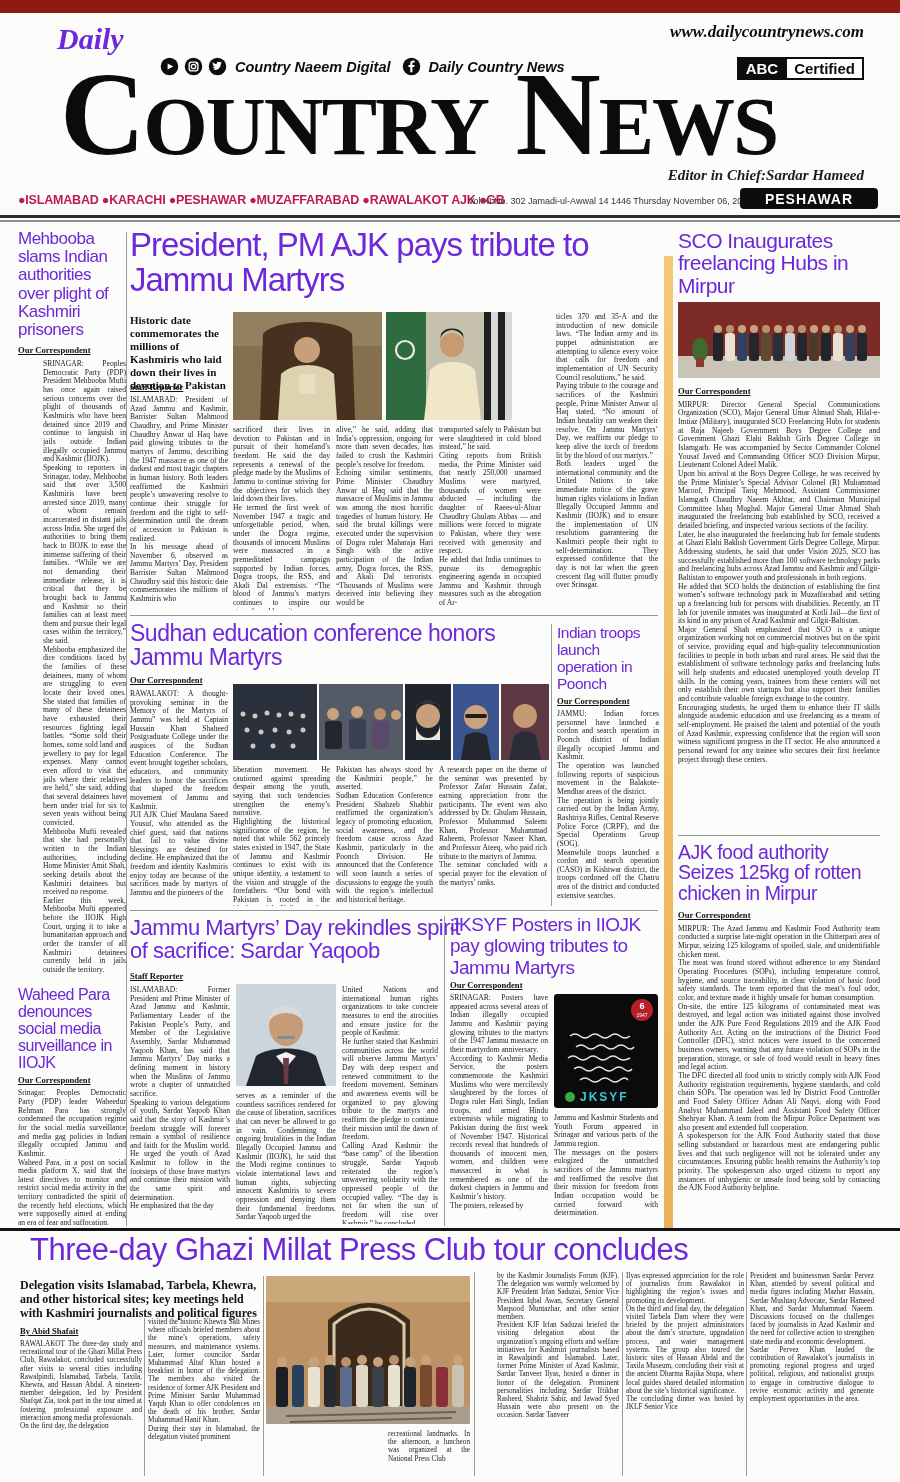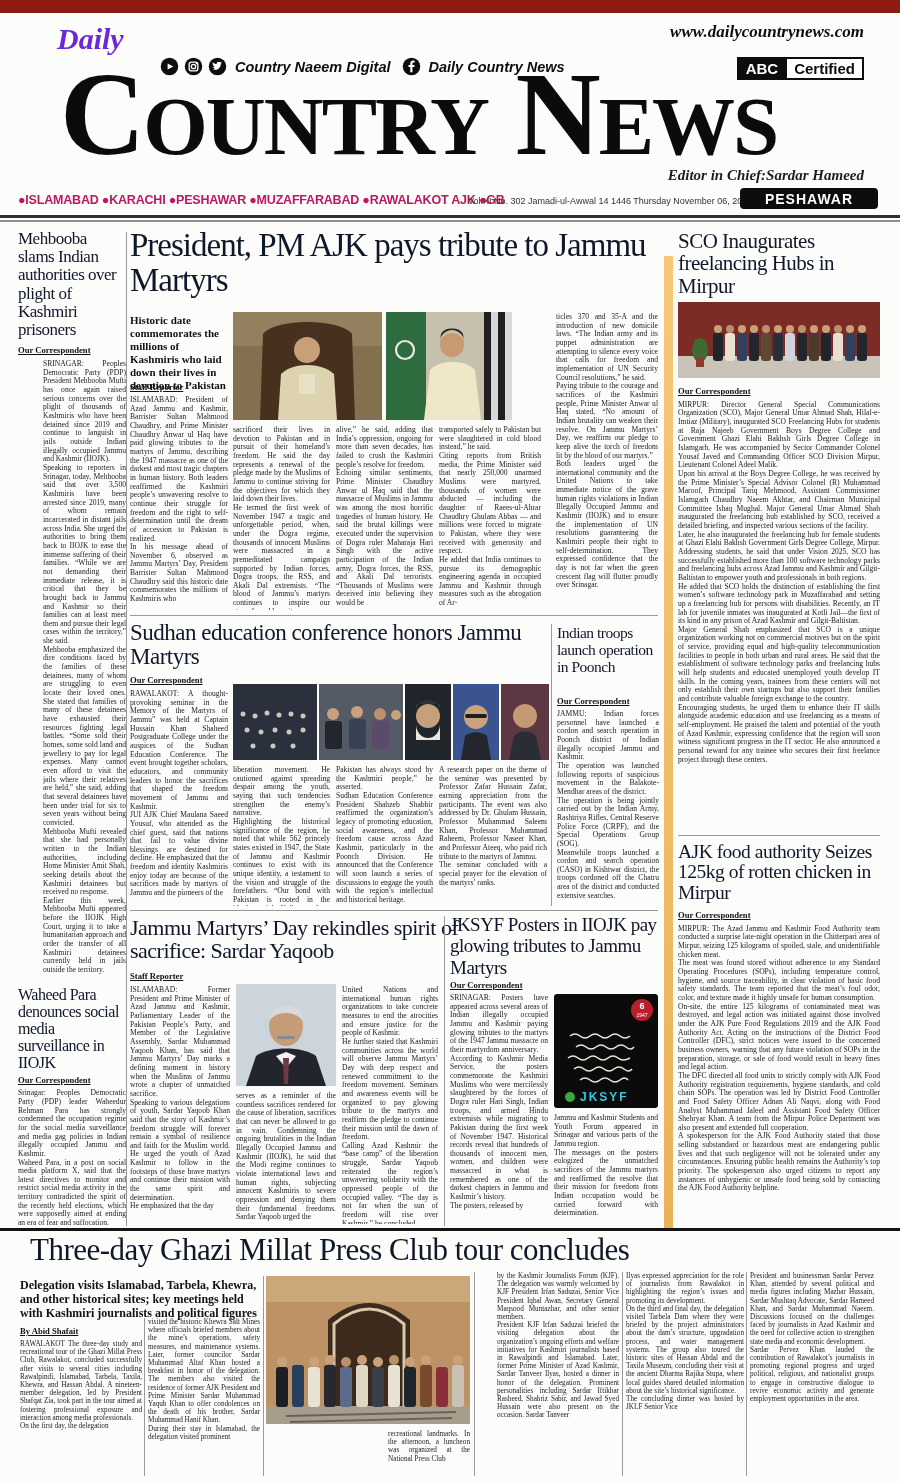--- a/index.html
+++ b/index.html
@@ -1,19 +1,19 @@
 <!DOCTYPE html>
 <html><head>
 <meta charset="utf-8">
 <style>
   html,body{margin:0;padding:0;background:#d9d9d6;}
   .page{position:relative;width:900px;height:1482px;margin:0 auto;background:#fcfcfa;
         font-family:"Liberation Serif",serif;color:#1c1c1c;overflow:hidden;}
   .abs{position:absolute;}
-  .hl{font-family:Liberation Serif, serif;color:#0f172a;letter-spacing:-0.5px;line-height:1.06;}
+  .hl{font-family:Liberation Sans, sans-serif;color:#6d28d9;letter-spacing:-0.5px;line-height:1.06;}
   .byline{font-weight:bold;text-decoration:underline;font-size:8.6px;color:#111;}
   .body{font-size:7.6px;line-height:1.14;text-align:justify;white-space:pre-line;overflow:hidden;color:#222;}
   .standfirst{font-weight:bold;font-size:11px;line-height:1.18;color:#111;}
   .sans{font-family:"Liberation Sans",sans-serif;}
   .topbar{left:0;top:0;width:900px;height:13px;background:#8e1a12;}
   .daily{left:57px;top:22px;font-size:30px;font-weight:bold;font-style:italic;color:#6d28d9;}
   .website{right:36px;top:22px;font-size:17px;font-weight:bold;font-style:italic;color:#0d0d0d;}
   .masthead{left:60px;top:56px;font-size:118px;font-weight:bold;font-variant:small-caps;
             letter-spacing:-2px;line-height:1;white-space:nowrap;color:#0b0b0b;}
   .socialrow{left:160px;top:57px;display:flex;align-items:center;gap:5px;}

